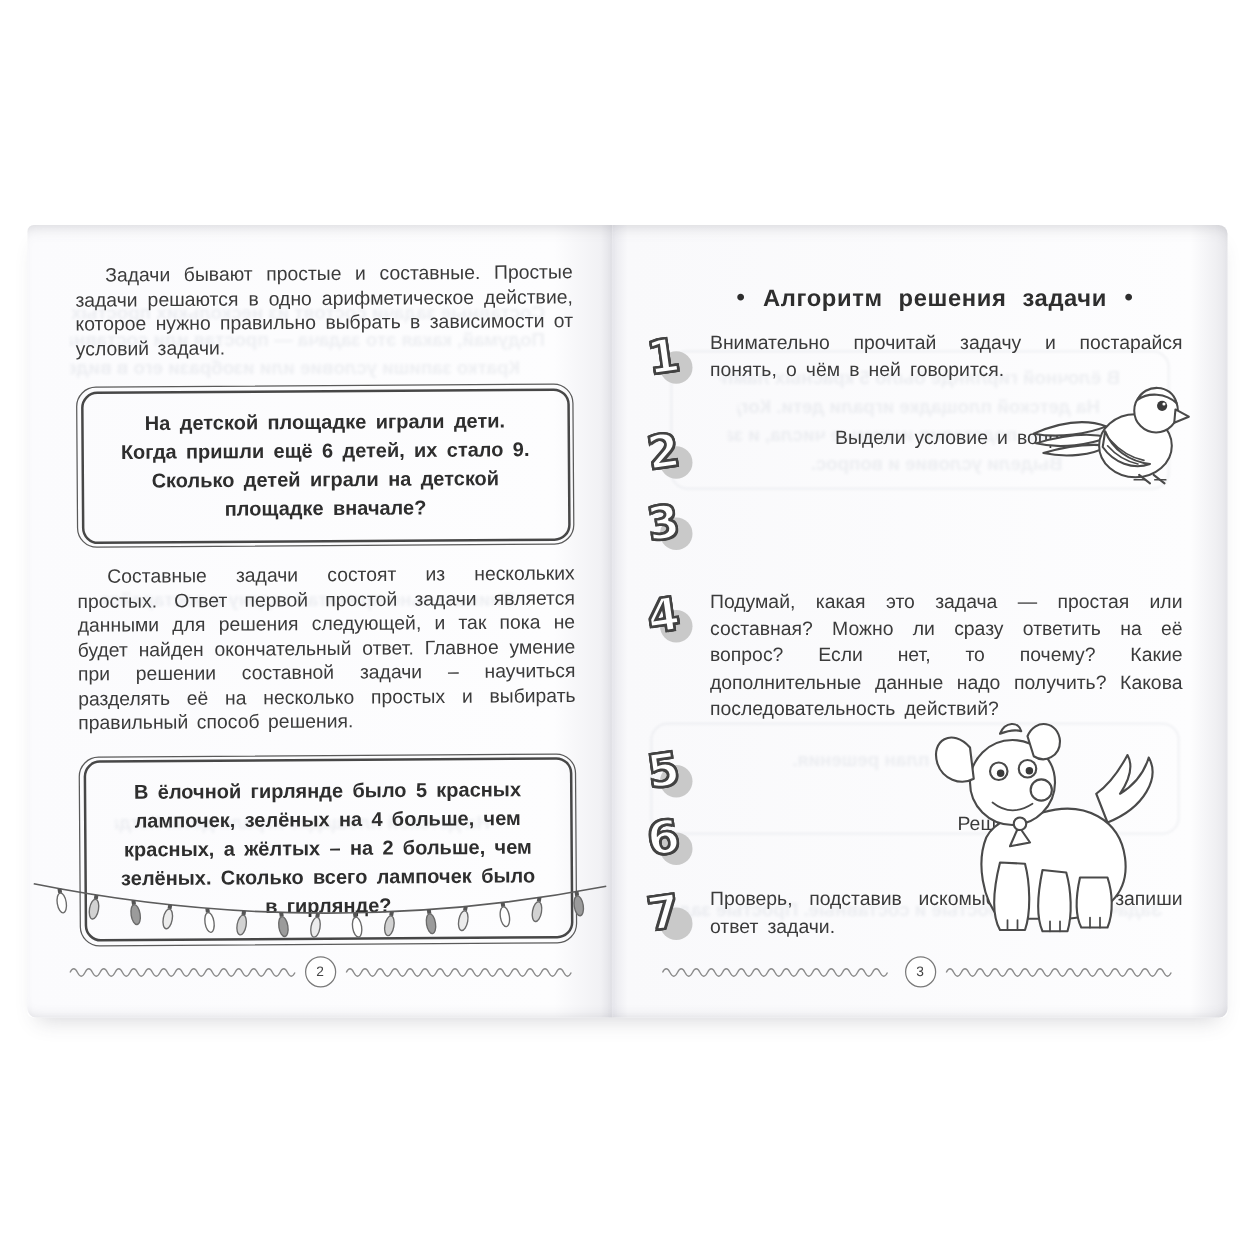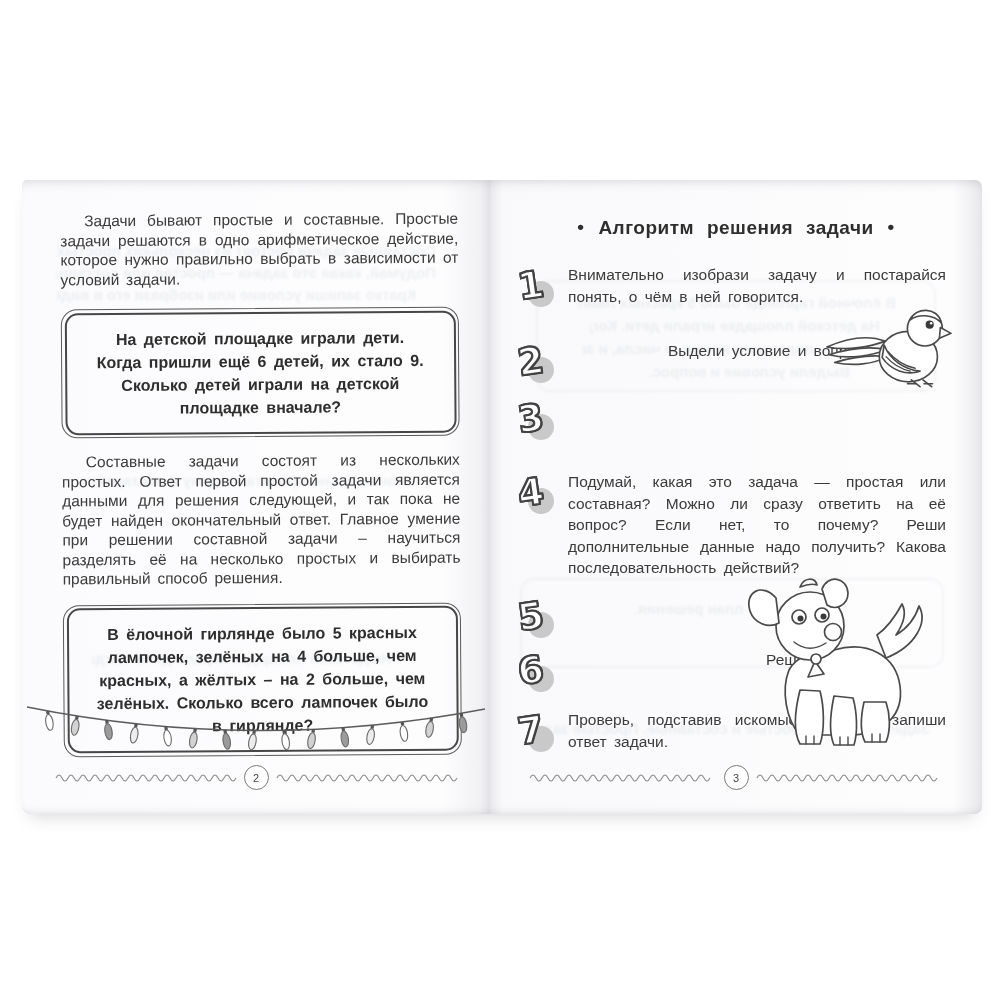--- a/index.html
+++ b/index.html
@@ -19,21 +19,21 @@
   .lp-content{position:absolute;left:40px;top:30px;width:398px;transform:rotate(-.4deg);}
   .body-text{margin:0;font-size:15.5px;line-height:19.5px;text-align:justify;
              text-indent:24px;word-spacing:2.5px;}
   .problem-box{border:1.4px solid #5a5a5a;border-radius:16px;padding:2.5px;margin:20px 0 10px 0;}
   .problem-box .inner{border:2.4px solid #474747;border-radius:13px;padding:13px 24px;}
   .problem-box p{margin:0;font-weight:bold;font-size:16px;line-height:23px;
                  text-align:center;color:#2e2e2e;word-spacing:3px;}
   .garland{position:absolute;left:2px;top:519px;width:464px;height:66px;}
 
   
-  .rp-title{position:absolute;left:0;top:37px;width:100%;text-align:center;margin:0;
+  .rp-title{position:absolute;left:0;top:37px;width:100%;text-align:center;margin:12px;
             font-size:19px;font-weight:bold;color:#2e2e2e;letter-spacing:.5px;word-spacing:7px;}
   .rp-title .dot{display:inline-block;margin:0 14px;transform:translateY(-1px);}
   .step{position:absolute;left:24px;display:flex;gap:12px;align-items:flex-start;}
   .step-text{margin:0;font-size:15.5px;line-height:21.5px;text-align:justify;
              word-spacing:3px;width:378px;}
   .step-text.short{text-align:right;width:300px;}
   .badge{position:relative;width:42px;height:46px;flex:0 0 42px;}
   .badge .shadow{position:absolute;right:2px;bottom:3px;width:26px;height:26px;border-radius:50%;
                  background:#c9c9c9;}
   .badge .digit{position:absolute;left:4px;top:0;font-family:"DejaVu Sans",sans-serif;
@@ -177,21 +177,21 @@
     <div class="ghost-line" style="top:420px;left:70px;width:250px;">Составь план решения.</div>
     <div class="ghost-line" style="top:540px;left:40px;width:400px;">Задачи бывают простые и составные. Простые задачи решаются в одно арифметическое действие, которое нужно правильно выбрать в зависимости от условий задачи.</div>
 
     <h1 class="rp-title"><span class="dot">•</span><span>Алгоритм решения задачи</span><span class="dot">•</span></h1>
 
     <div class="step" style="top:84px;">
       <span class="badge">
           <span class="shadow"></span>
           <span class="digit">1</span>
         </span>
-      <p class="step-text">Внимательно изобрази задачу и постарайся понять, о чём в ней говорится.</p>
+      <p class="step-text">Внимательно прочитай задачу и постарайся понять, о чём в ней говорится.</p>
     </div>
 
     <div class="step" style="top:160px;">
       <span class="badge">
           <span class="shadow"></span>
           <span class="digit">2</span>
         </span>
       <p class="step-text short">Выдели условие и вопрос.</p>
     </div>
 
@@ -200,21 +200,21 @@
           <span class="shadow"></span>
           <span class="digit">3</span>
         </span>
     </div>
 
     <div class="step" style="top:291px;">
       <span class="badge">
           <span class="shadow"></span>
           <span class="digit">4</span>
         </span>
-      <p class="step-text">Подумай, какая это задача — простая или составная? Можно ли сразу ответить на её вопрос? Если нет, то почему? Реши дополнительные данные надо получить? Какова последовательность действий?</p>
+      <p class="step-text">Подумай, какая это задача — простая или составная? Можно ли сразу ответить на её вопрос? Если нет, то почему? Какие дополнительные данные надо получить? Какова последовательность действий?</p>
     </div>
 
     <div class="step" style="top:415px;">
       <span class="badge">
           <span class="shadow"></span>
           <span class="digit">5</span>
         </span>
     </div>
 
     <div class="step" style="top:469px;">

